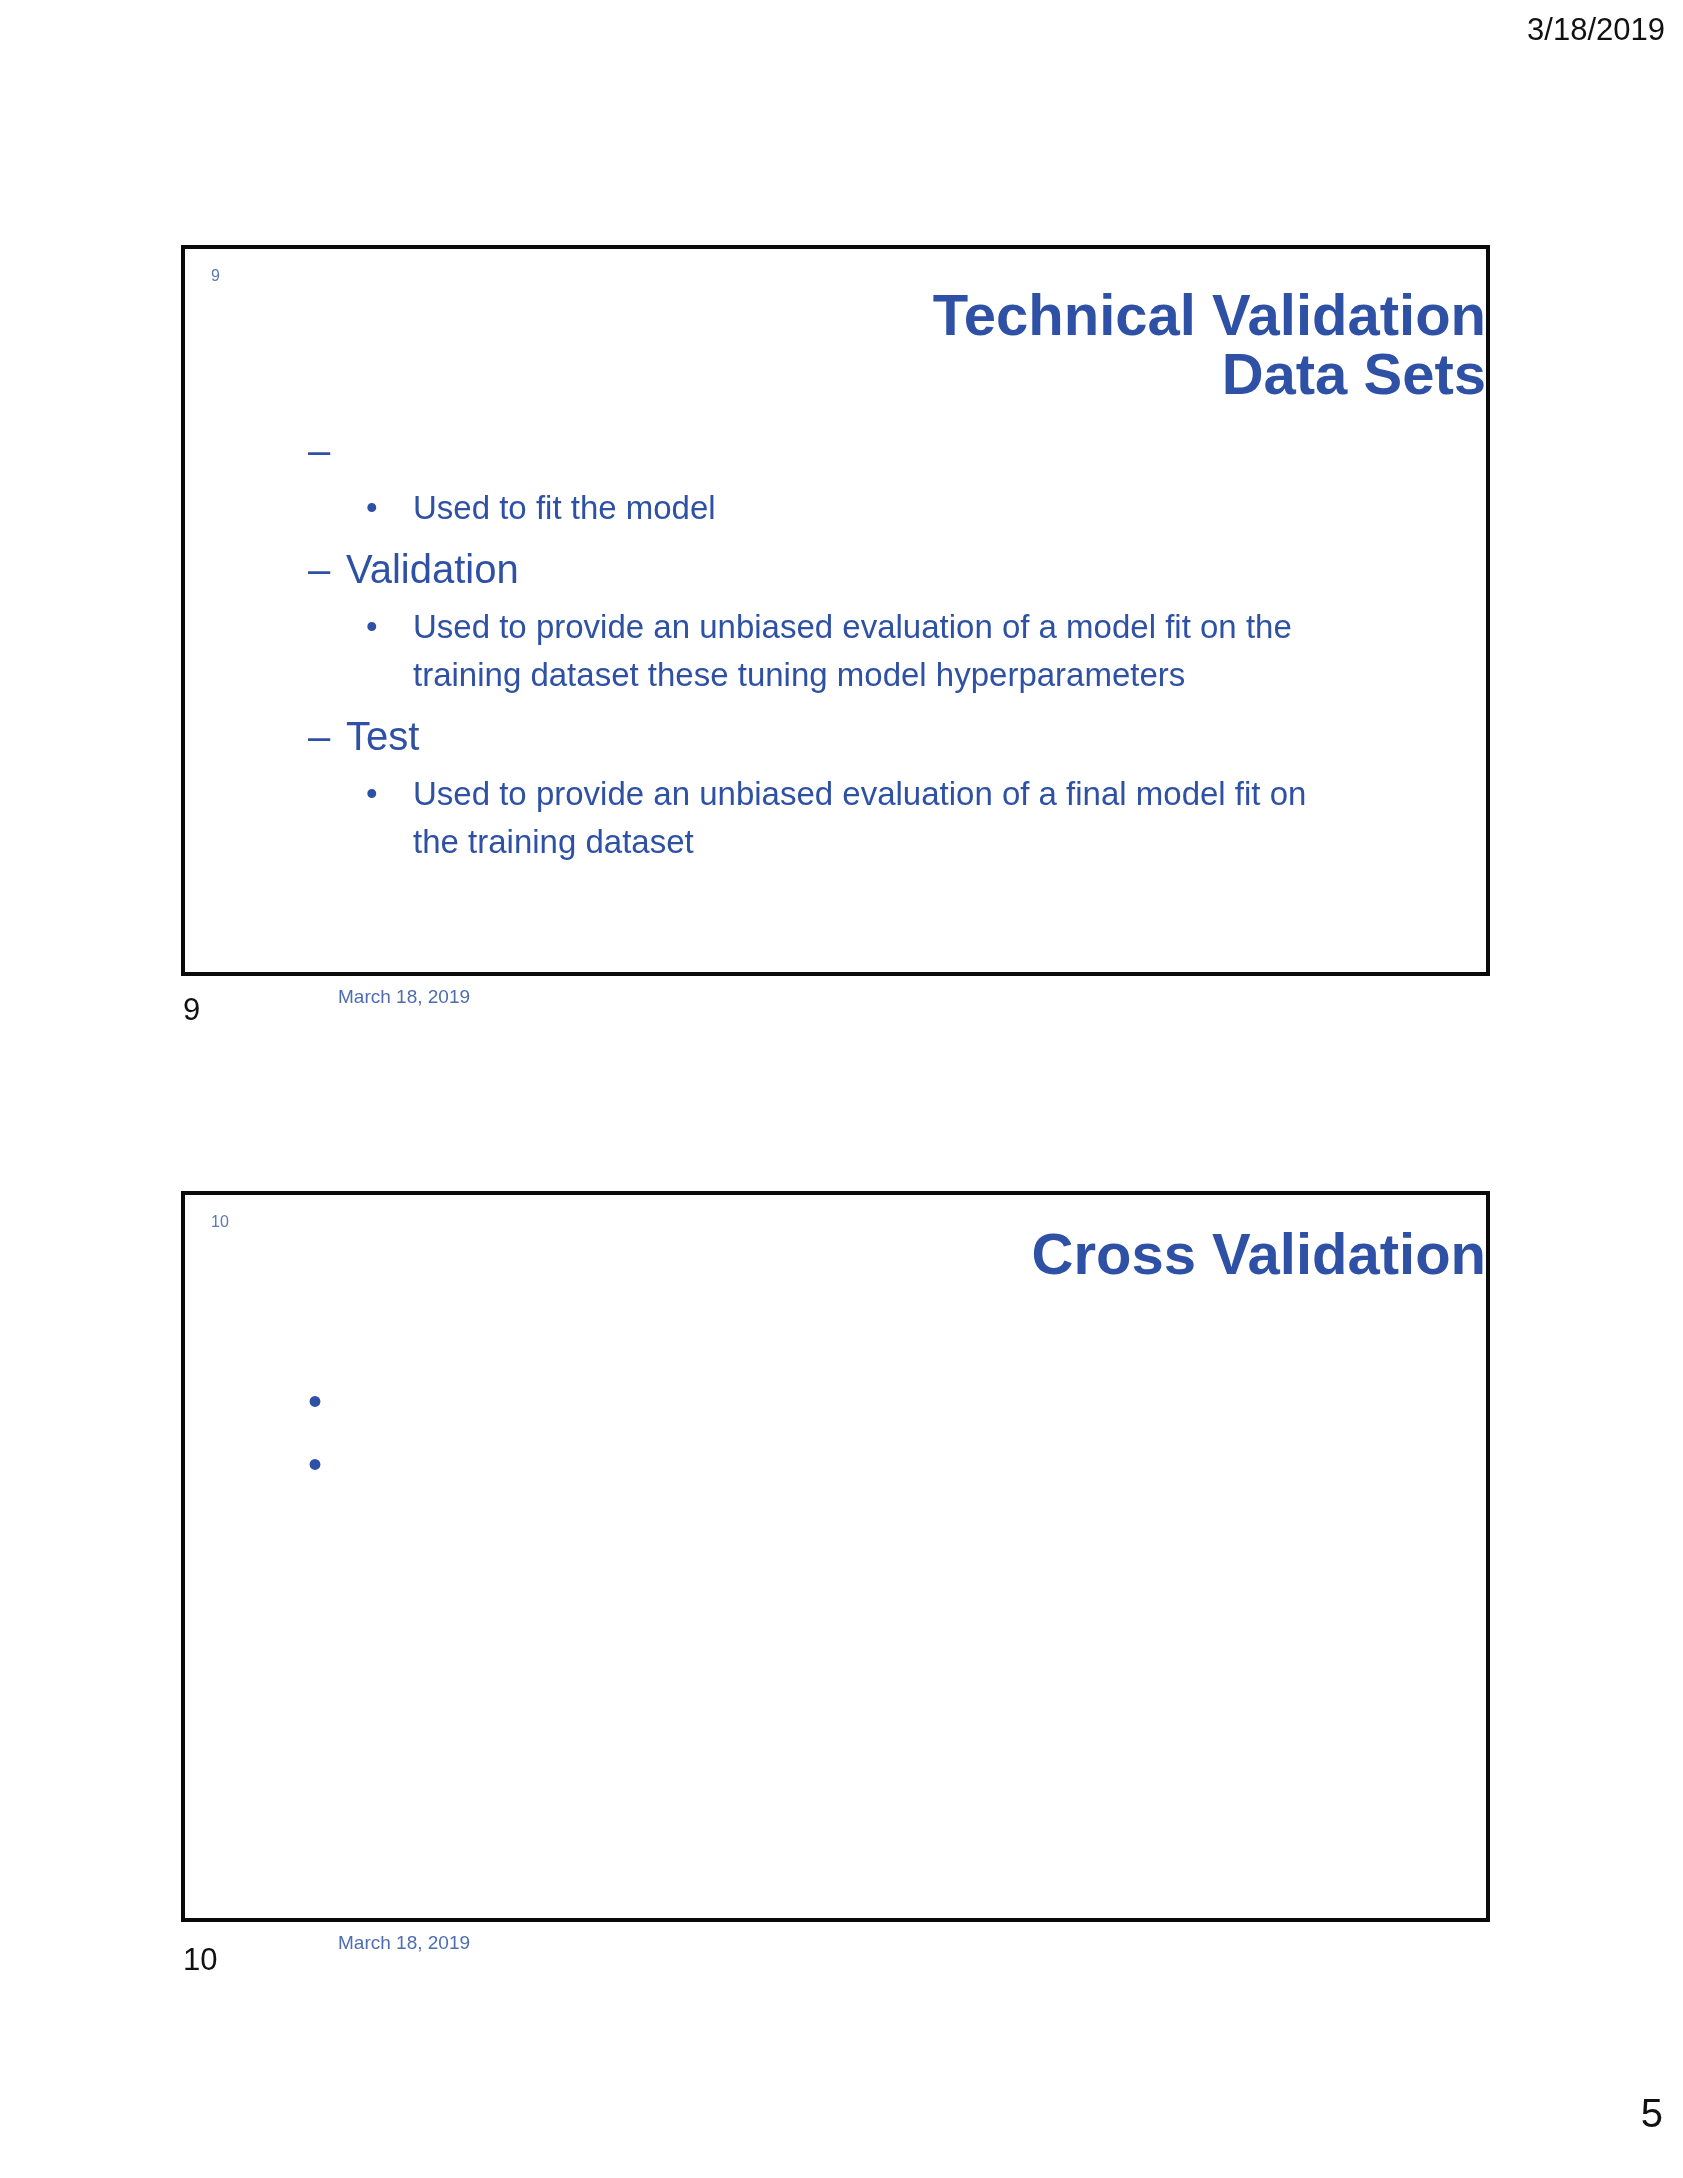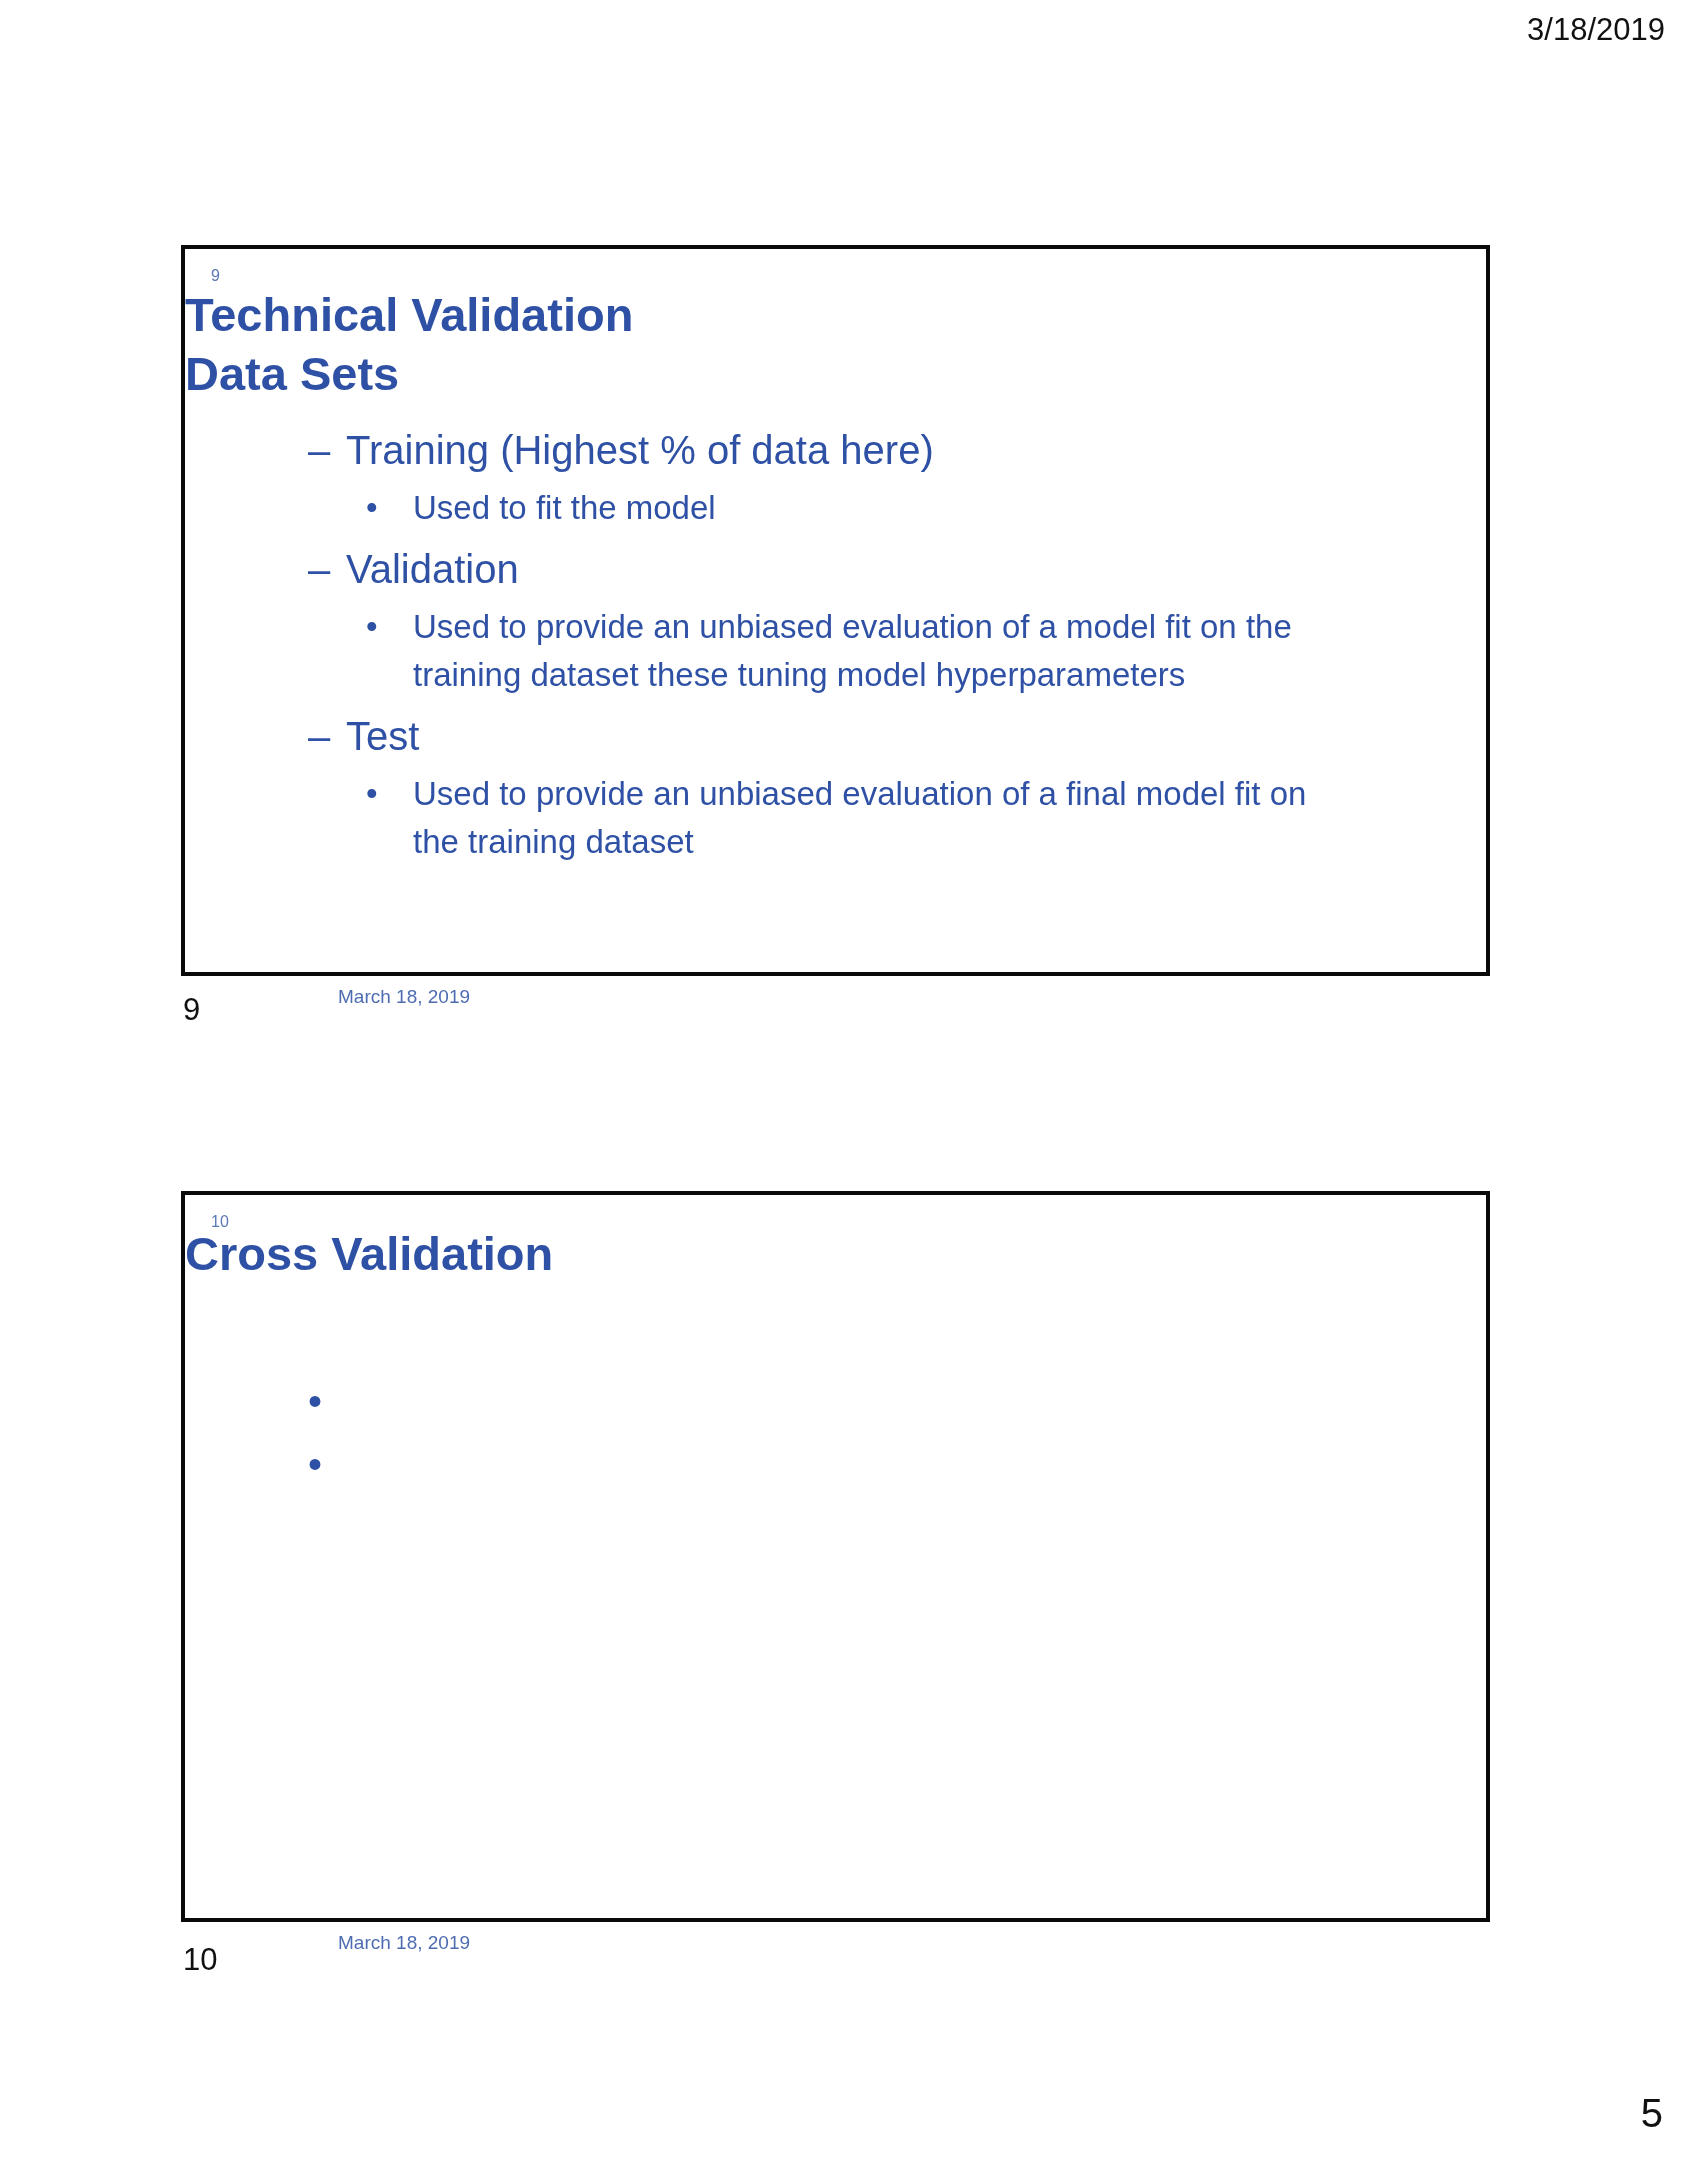--- a/index.html
+++ b/index.html
@@ -19,22 +19,22 @@
     border:4px solid #0a0a0a; background:#fff;
   }
   .slide--1 { top:245px; }
   .slide--2 { top:1191px; }
 
   .corner-num {
     position:absolute; top:18px; left:26px;
     font-size:16px; color:#5b79b5;
   }
   .slide-title {
-    text-align:left; font-weight:bold; white-space:pre-line;
-    font-size:47px; line-height:59px; color:#2f51a5;
+    text-align:right; font-weight:bold; white-space:pre-line;
+    font-size:58px; line-height:59px; color:#2f51a5;
   }
   .slide--1 .slide-title { margin-top:36px; }
   .slide--2 .slide-title { margin-top:29px; }
 
   .slide-body { padding-left:123px; padding-right:40px; color:#2f51a5; }
   .slide--1 .slide-body { margin-top:22px; }
   .slide--2 .slide-body { margin-top:93px; }
 
   .bullet-item { display:flex; align-items:flex-start; }
   .bullet-item .marker { flex:none; }
@@ -63,21 +63,20 @@
 
 <div class="date-top">3/18/2019</div>
 
 <div class="slide slide--1">
   <div class="corner-num">9</div>
   <div class="slide-title">Technical Validation
 Data Sets</div>
   <div class="slide-body">
       <div class="bullet-item level-1">
       <span class="marker">–</span>
-      <span class="btext">Training (Highest % of data here)</span>
     </div>
       <div class="bullet-item level-2">
       <span class="marker">•</span>
       <span class="btext">Used to fit the model</span>
     </div>
       <div class="bullet-item level-1">
       <span class="marker">–</span>
       <span class="btext">Validation</span>
     </div>
       <div class="bullet-item level-2">

